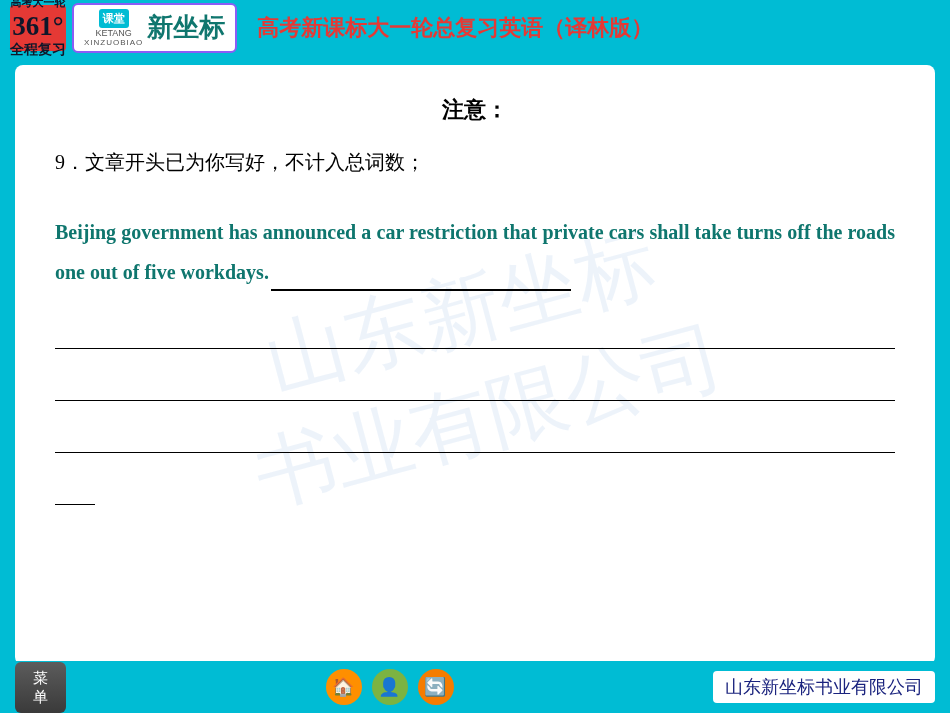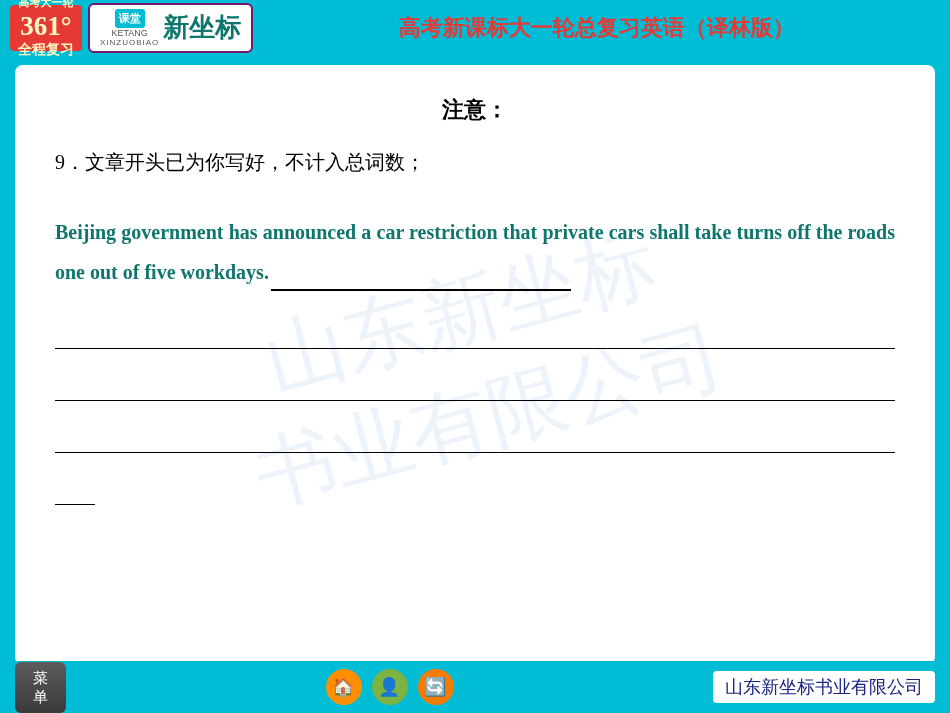--- a/index.html
+++ b/index.html
@@ -24,41 +24,41 @@
     }
 
     .header-left {
       display: flex;
       align-items: center;
       gap: 6px;
     }
 
     .logo-badge {
       background: #e53935;
-      color: #fef9c3;
+      color: #0f172a;
       font-size: 13px;
       font-weight: bold;
-      width: 72px;
+      width: 56px;
       height: 46px;
       display: flex;
       flex-direction: column;
       align-items: center;
       justify-content: center;
       border-radius: 4px;
       line-height: 1.2;
     }
 
     .logo-badge .big-num {
       font-size: 27px;
       font-weight: 900;
     }
 
     .logo-brand {
       background: white;
-      border: 2px solid #701a75;
+      border: 2px solid #8b5cf6;
       border-radius: 6px;
       padding: 4px 10px;
       display: flex;
       align-items: center;
       gap: 4px;
     }
 
     .brand-ke {
       background: #00bcd4;
       color: white;
@@ -74,21 +74,20 @@
       font-weight: 900;
       font-family: "STXingkai", "华文行楷", serif;
       text-align: center;
     }
 
     .header-title {
       color: #e53935;
       font-size: 22px;
       font-weight: bold;
       font-family: "SimHei", "黑体", sans-serif;
-      text-align: center;
       flex: 1;
       padding: 0 20px;
     }
 
     
     .main-area {
       margin: 10px 15px 10px 15px;
       background: white;
       border-radius: 8px;
       height: 600px;

